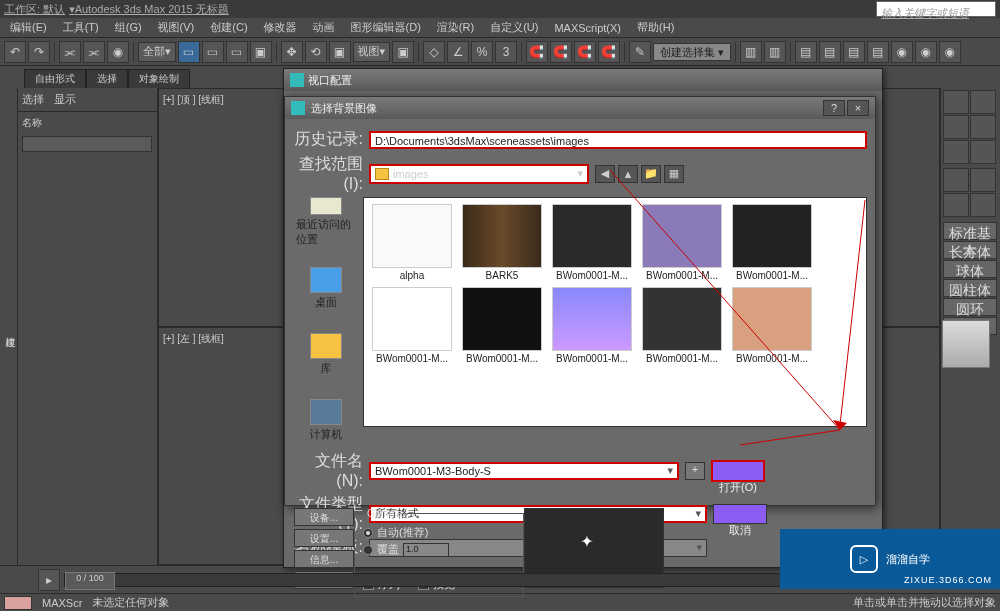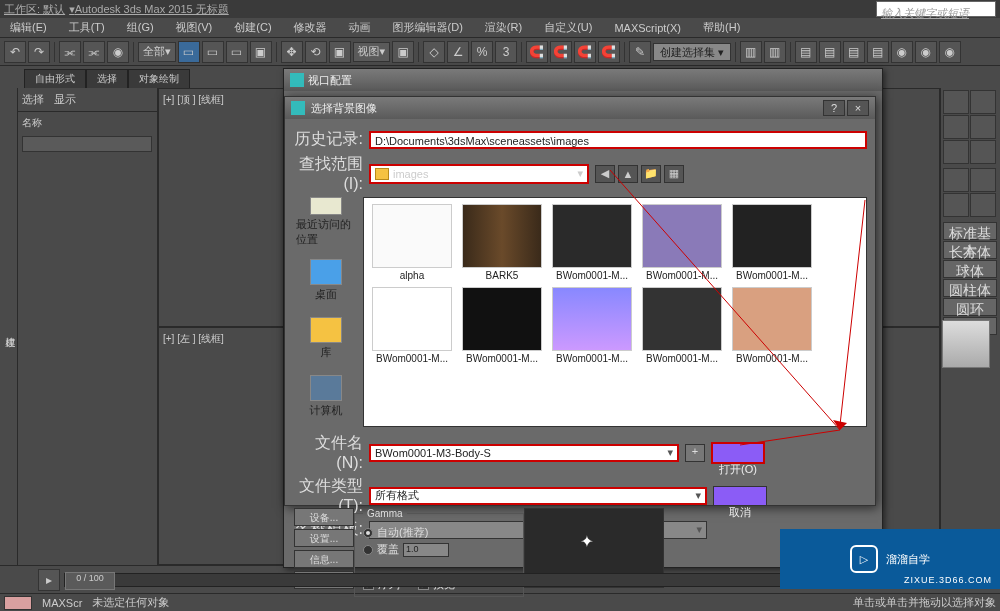--- a/index.html
+++ b/index.html
@@ -3,21 +3,21 @@
 <meta charset="utf-8">
 <style>
 * { margin: 0; padding: 0; box-sizing: border-box; font-family: "Microsoft YaHei", sans-serif; font-size: 11px; }
 body { width: 1000px; height: 611px; background: #4a4a4a; color: #ccc; overflow: hidden; position: relative; }
 
 
 .title-bar { height: 18px; background: #3a3a3a; display: flex; align-items: center; padding: 0 4px; color: #aaa; font-size: 10px; text-decoration: underline; }
 .title-bar .center { flex: 1; text-align: left; }
 
 
-.menu-bar { height: 20px; background: #4a4a4a; display: flex; align-items: center; gap: 10px; padding: 0 4px; border-bottom: 1px solid #2a2a2a; }
+.menu-bar { height: 20px; background: #4a4a4a; display: flex; align-items: center; gap: 4px; padding: 0 4px; border-bottom: 1px solid #2a2a2a; }
 .menu-bar span { padding: 2px 6px; color: #ccc; cursor: default; }
 .search-box { width: 120px; height: 16px; background: #fff; border: 1px solid #666; color: #999; font-style: italic; padding: 4px 4px; }
 
 
 .toolbar { height: 28px; background: #4a4a4a; display: flex; align-items: center; gap: 2px; padding: 0 4px; border-bottom: 1px solid #2a2a2a; }
 .tb-btn { width: 22px; height: 22px; background: #555; border: 1px solid #333; display: inline-flex; align-items: center; justify-content: center; color: #ccc; font-size: 12px; }
 .tb-sep { width: 1px; height: 20px; background: #333; margin: 0 2px; }
 .tb-combo { background: #5a5a5a; border: 1px solid #333; color: #ccc; padding: 1px 4px; height: 20px; display: inline-flex; align-items: center; }
 .tb-combo2 { background: #888; border: 1px solid #333; color: #222; padding: 1px 6px; height: 18px; }
 
@@ -64,21 +64,21 @@
 .row { display: flex; align-items: center; gap: 6px; margin: 4px 0; }
 .row label { width: 70px; text-align: right; color: #ddd; font-size: 16px; }
 .path-input { flex: 1; background: #fff; border: 1px solid #333; color: #222; padding: 2px 4px; height: 18px; }
 .red-box { border: 2px solid #c00 !important; }
 .folder-combo { width: 220px; background: #fff; display: flex; align-items: center; padding: 1px 4px; border: 1px solid #333; height: 20px; gap: 4px; }
 .folder-combo .ficon { width: 14px; height: 12px; background: #f5c242; border: 1px solid #b88a1a; }
 .nav-btns { display: flex; gap: 3px; }
 .nav-btns .nb { width: 20px; height: 18px; background: #555; border: 1px solid #333; display: flex; align-items: center; justify-content: center; }
 
 .file-area { display: flex; margin-top: 4px; gap: 4px; }
-.places { width: 66px; background: #6a6a6a; display: flex; flex-direction: column; align-items: center; gap: 8px; }
+.places { width: 66px; background: #6a6a6a; display: flex; flex-direction: column; align-items: center; gap: 16px; }
 .place { width: 60px; height: 50px; display: flex; flex-direction: column; align-items: center; justify-content: center; font-size: 10px; color: #222; }
 .place .pic { width: 32px; height: 26px; margin-bottom: 2px; border: 1px solid #888; }
 
 .file-list { flex: 1; background: #fff; border: 1px solid #333; padding: 6px; display: flex; flex-direction: column; gap: 6px; height: 230px; overflow: hidden; }
 .file-row { display: flex; gap: 6px; }
 .thumb { width: 84px; display: flex; flex-direction: column; align-items: center; gap: 2px; }
 .thumb .img { width: 80px; height: 64px; border: 1px solid #ccc; }
 .thumb .cap { font-size: 10px; color: #222; text-align: center; white-space: nowrap; overflow: hidden; text-overflow: ellipsis; width: 80px; }
 
 .fn-combo { width: 310px; background: #fff; border: 1px solid #333; padding: 2px 4px; height: 18px; color: #222; display: flex; align-items: center; justify-content: space-between; }

